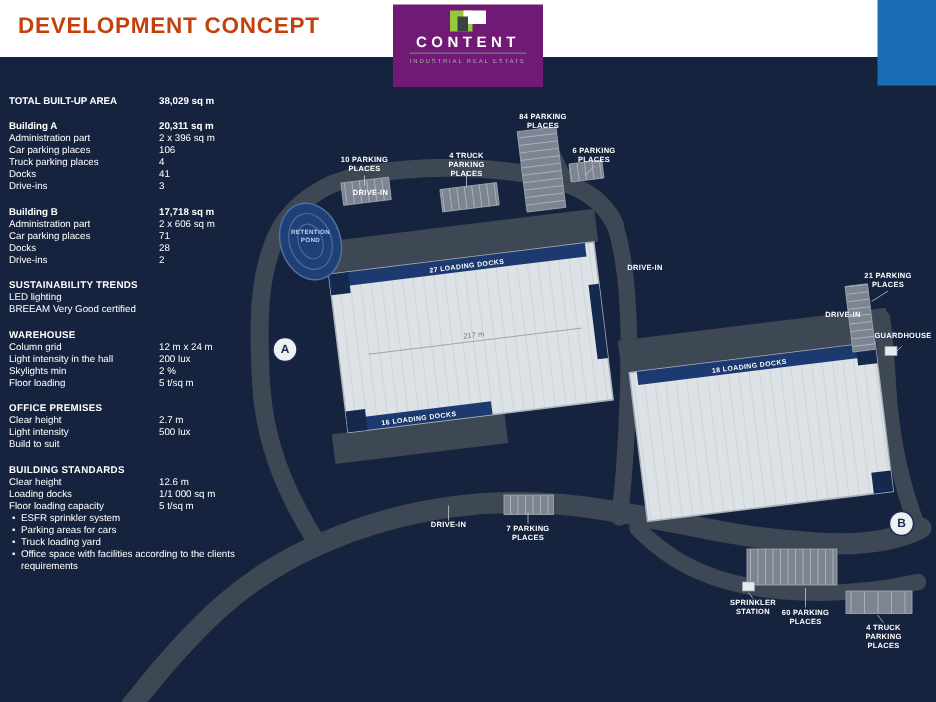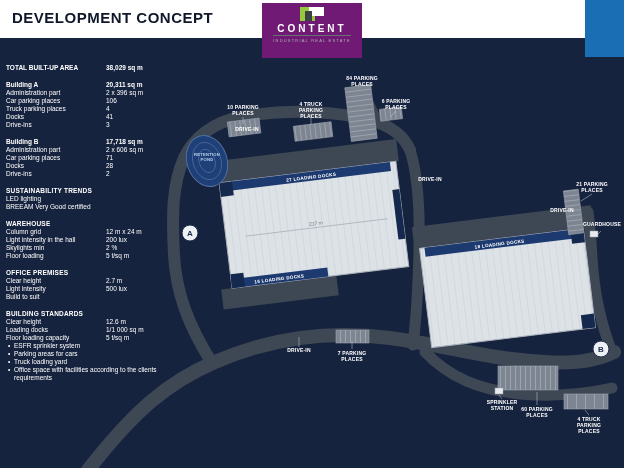--- a/index.html
+++ b/index.html
@@ -1,20 +1,20 @@
 <!DOCTYPE html>
 <html><head>
 <meta charset="utf-8">
 <style>
   html,body{margin:0;padding:0;background:#0d1526;}
   .stage{position:relative;width:624px;height:468px;background:#16233e;overflow:hidden;
          font-family:"Liberation Sans",sans-serif;}
   
   .header{position:absolute;left:0;top:0;width:624px;height:38px;background:#ffffff;}
-  .title{position:absolute;left:12px;top:9px;font-size:15px;font-weight:bold;color:#0f172a;letter-spacing:.5px;text-align:right;}
+  .title{position:absolute;left:12px;top:9px;font-size:15px;font-weight:bold;color:#c2410c;letter-spacing:.5px;text-align:right;}
   .corner{position:absolute;right:0;top:0;width:39px;height:57px;background:#1a6fb4;}
   .logo{position:absolute;left:262px;top:3px;width:100px;height:55px;background:#701a75;text-align:center;}
   .mark{position:relative;width:24px;height:14px;margin:4px auto 2px auto;}
   .mark .m1{position:absolute;left:0;top:0;width:15px;height:14px;background:#97c93d;}
   .mark .m2{position:absolute;left:9px;top:0;width:15px;height:9px;background:#ffffff;}
   .mark .m3{position:absolute;left:5px;top:4px;width:7px;height:10px;background:#3c4145;}
   .lname{color:#fff;font-size:10px;font-weight:bold;letter-spacing:3px;line-height:11px;}
   .ltag{color:#aab3ad;font-size:4px;letter-spacing:1.2px;line-height:7px;border-top:1px solid #6a7074;width:78px;margin:1px auto 0 auto;padding-top:1px;}
   
   .panel{position:absolute;left:6px;top:64px;width:172px;color:#fff;}

